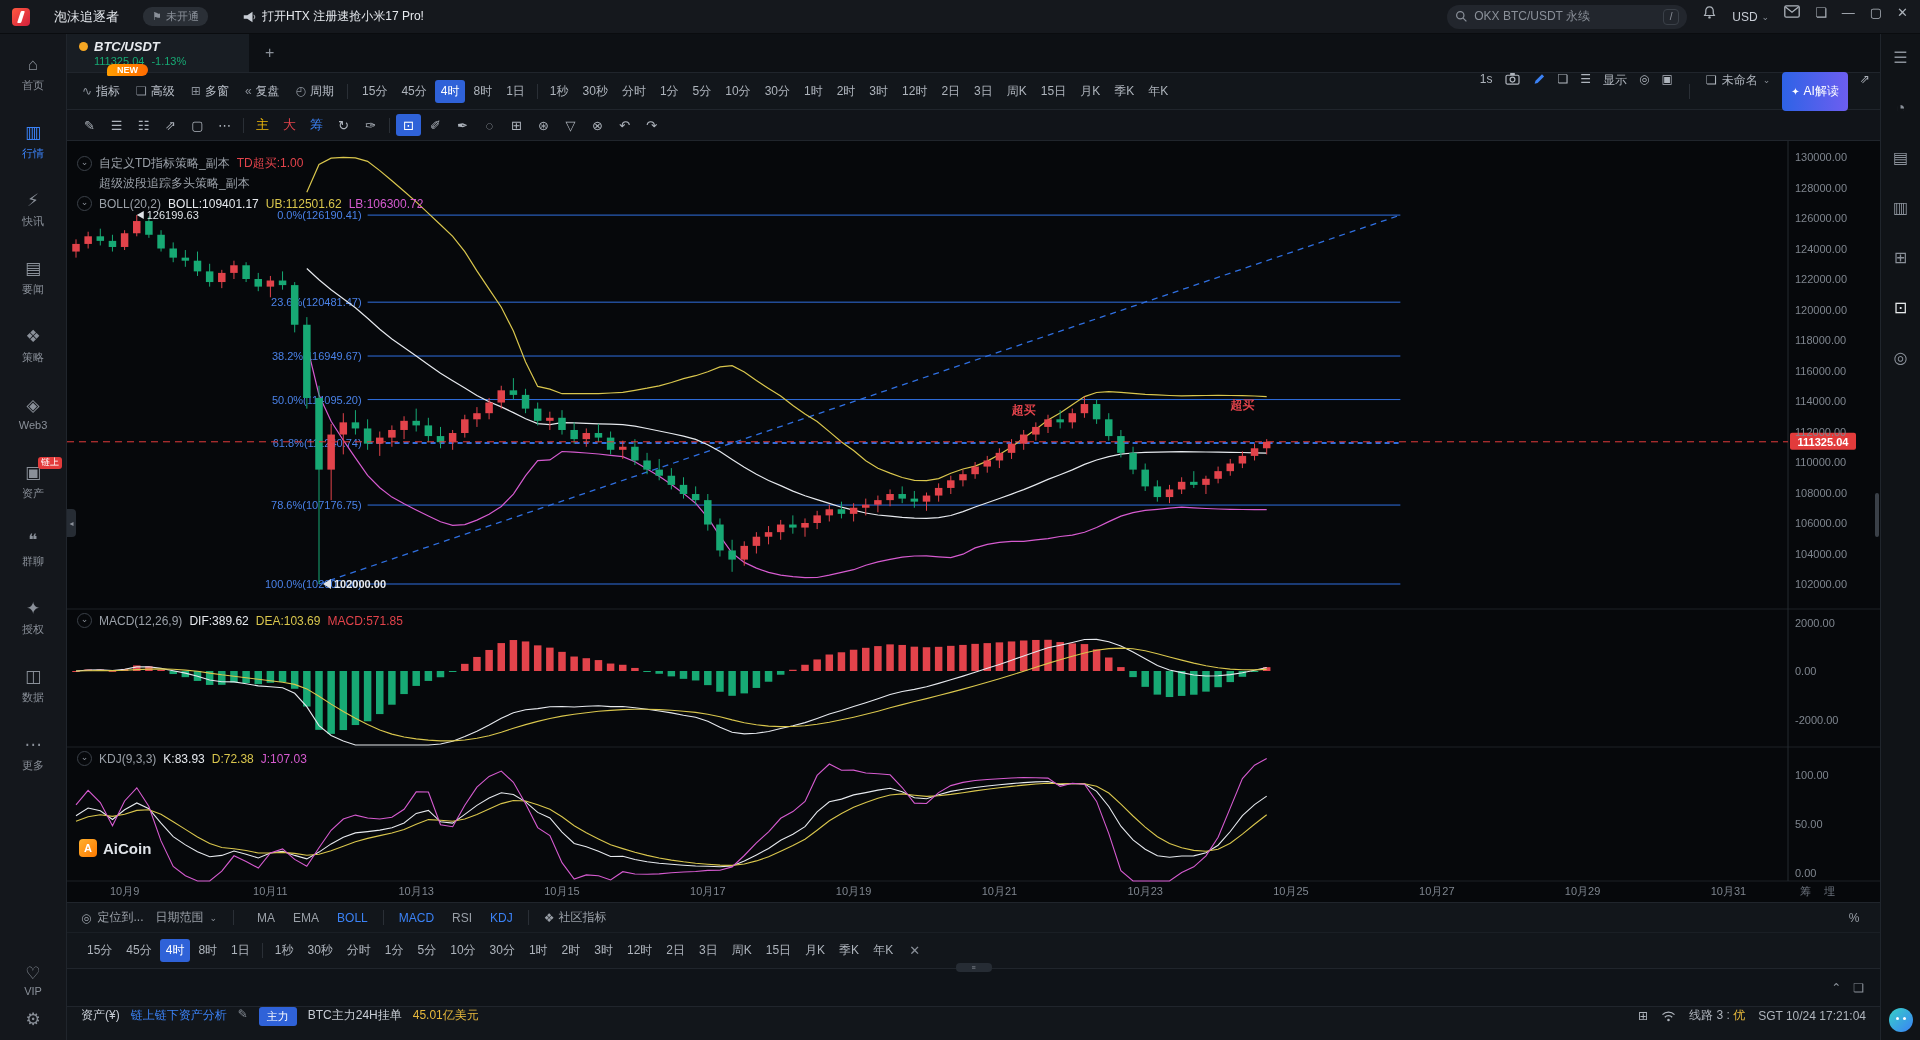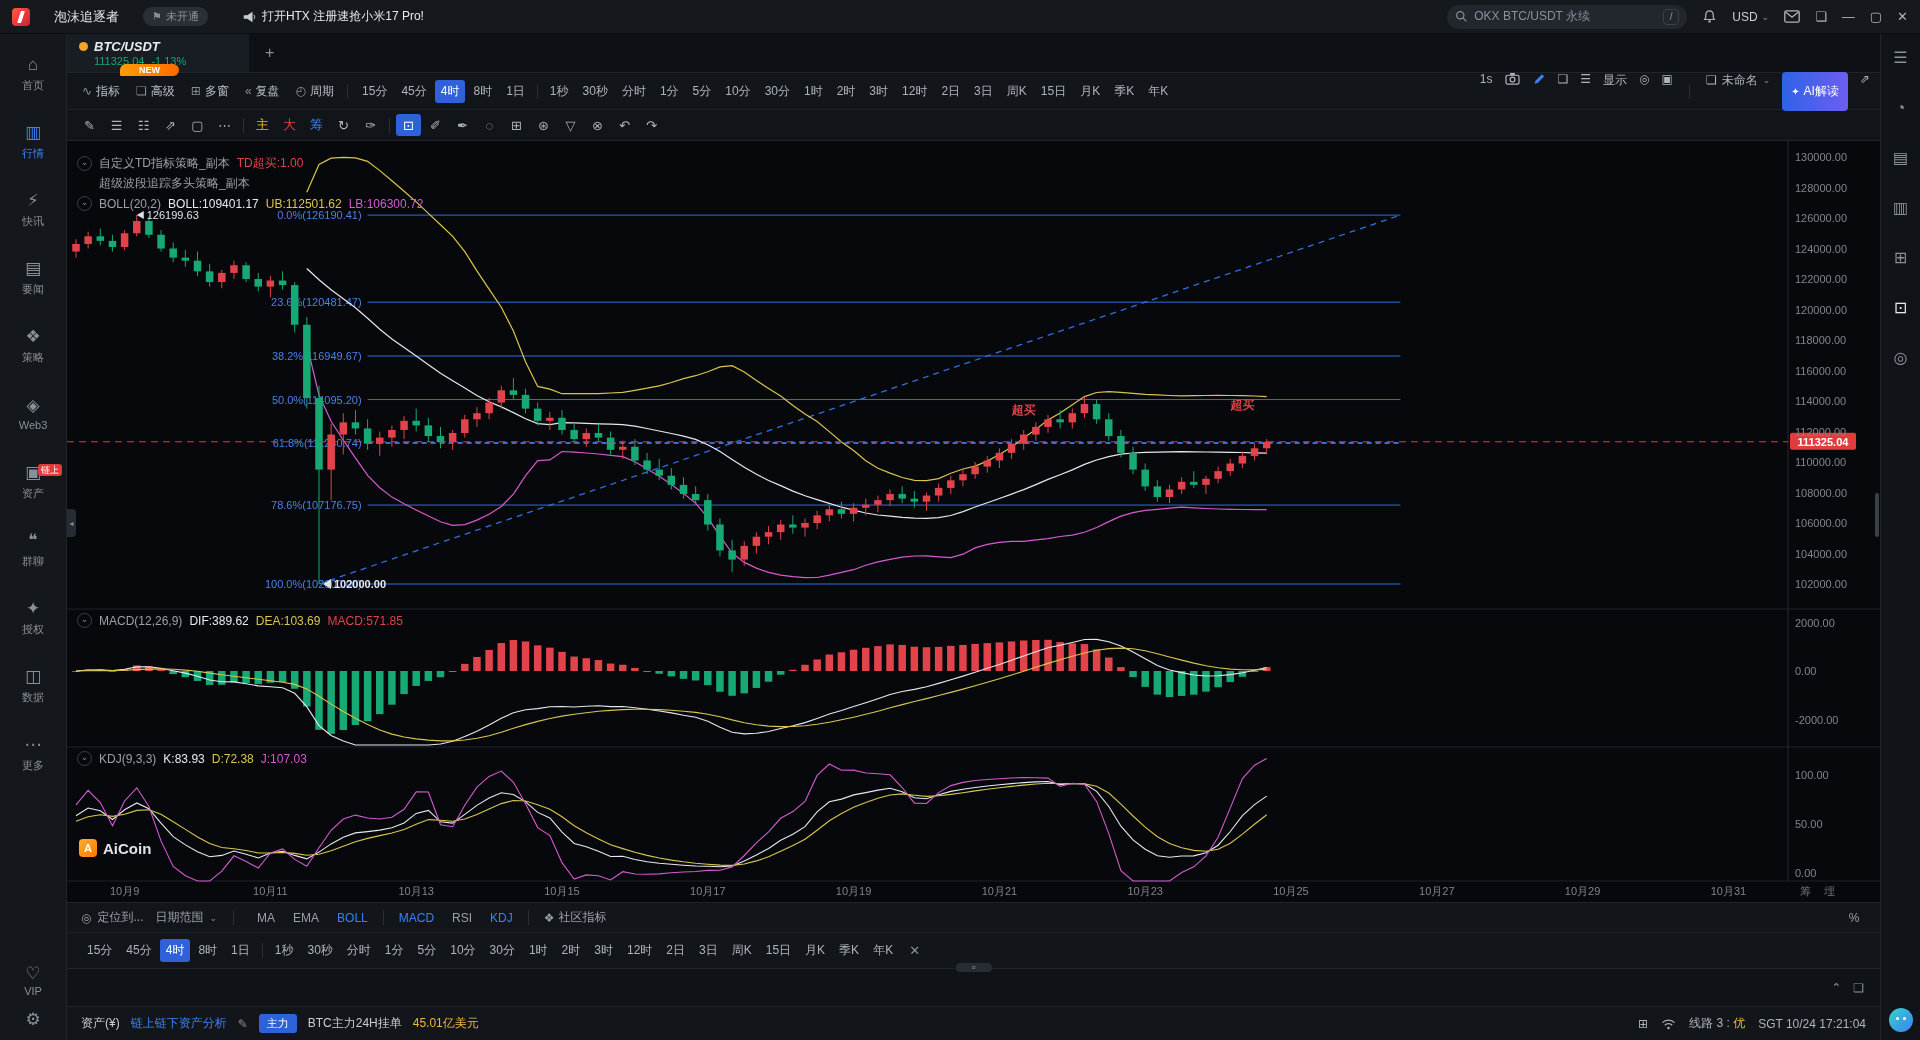--- a/index.html
+++ b/index.html
@@ -10,59 +10,59 @@
   }
   svg text { font-family:"Liberation Sans","DejaVu Sans",sans-serif; }
 
   
   .topbar { height:34px; background:#15181d; display:flex; align-items:center; padding:0 12px; gap:24px; border-bottom:1px solid #0a0c0f; }
   .logo-mark { width:18px; height:18px; border-radius:4px; background:linear-gradient(135deg,#ff5940,#d21f3c); position:relative; flex:none; }
   .logo-mark::after { content:""; position:absolute; left:7px; top:3px; width:4px; height:12px; background:#fff; transform:skewX(-18deg); border-radius:1px; }
   .app-name { font-size:13px; color:#e2e6eb; }
   .status-badge { background:#2a2f36; color:#8a9099; font-size:11px; padding:2px 9px; border-radius:9px; display:flex; align-items:center; gap:4px; }
   .announce { display:flex; align-items:center; gap:6px; color:#e6e9ee; margin-left:10px; }
-  .tb-right { margin-left:auto; display:flex; align-items:center; gap:15px; }
+  .tb-right { margin-left:auto; display:flex; gap:15px; }
   .search { width:240px; height:24px; background:#22262d; border-radius:12px; display:flex; align-items:center; padding:0 8px; gap:6px; color:#8a9099; }
   .search-text { flex:1; font-size:12px; white-space:nowrap; }
   .key-hint { width:16px; height:16px; border:1px solid #3a4048; border-radius:4px; font-size:10px; display:flex; align-items:center; justify-content:center; color:#8a9099; }
   .currency { display:flex; align-items:center; gap:4px; color:#c8cdd5; }
   .caret { font-size:9px; color:#8a9099; }
   .caret::after { content:"⌄"; }
   .win-btn { color:#aeb4bc; font-size:13px; }
 
   
   .main { display:flex; height:1006px; }
   .sidebar { width:67px; background:#14171c; border-right:1px solid #20252c; display:flex; flex-direction:column; padding-top:6px; flex:none; }
   .side-items { display:flex; flex-direction:column; }
   .side-item { height:68px; display:flex; flex-direction:column; align-items:center; justify-content:center; gap:5px; color:#8a9099; position:relative; }
   .side-item.active { color:#3b82f6; }
   .s-icon { font-size:17px; line-height:1; }
   .s-label { font-size:11px; }
-  .side-badge { position:absolute; top:16px; right:4px; background:#e23b3b; color:#fff; font-size:9px; line-height:12px; padding:0 3px; border-radius:3px; }
+  .side-badge { position:absolute; top:9px; right:4px; background:#e23b3b; color:#fff; font-size:9px; line-height:12px; padding:0 3px; border-radius:3px;font-family:Liberation Mono, monospace; }
   .side-badge:empty { display:none; }
   .side-bottom { margin-top:auto; display:flex; flex-direction:column; align-items:center; gap:14px; padding-bottom:12px; color:#8a9099; }
   .vip { display:flex; flex-direction:column; align-items:center; gap:3px; font-size:11px; }
 
   .center { flex:1; display:flex; flex-direction:column; min-width:0; }
 
   
   .tabstrip { height:39px; background:#0d1014; display:flex; align-items:stretch; border-bottom:1px solid #20252c; }
   .tab { width:182px; background:#181d23; padding:4px 12px; display:flex; flex-direction:column; justify-content:center; gap:1px; }
   .tab-line1 { display:flex; align-items:center; gap:6px; }
   .coin-dot { width:9px; height:9px; border-radius:50%; background:#f5a623; }
   .tab-symbol { font-size:13px; font-weight:bold; color:#e8ebef;font-style:italic; }
   .tab-price { font-size:11px; color:#17a974; display:flex; gap:7px; padding-left:15px; }
   .tab-add { align-self:center; margin-left:16px; color:#8a9099; font-size:16px; }
 
   
   .toolbar { height:37px; background:#12161b; display:flex; align-items:center; padding:0 10px; gap:4px; border-bottom:1px solid #20252c; position:relative; }
   .tb-left-btns { display:flex; align-items:center; gap:6px; }
   .tbtn { display:flex; align-items:center; gap:4px; color:#b9bfc8; padding:3px 5px; }
   .tbtn .ic { color:#8a9099; font-size:12px; }
-  .new-badge { position:absolute; top:-9px; left:53px; background:linear-gradient(90deg,#ff9d00,#ff6a00); color:#fff; font-size:9px; font-weight:bold; padding:1px 19px; border-radius:8px 8px 8px 2px; z-index:6;text-align:right; }
+  .new-badge { position:absolute; top:-9px; left:40px; background:linear-gradient(90deg,#ff9d00,#ff6a00); color:#fff; font-size:9px; font-weight:bold; padding:1px 10px; border-radius:8px 8px 8px 2px; z-index:6;text-align:right; }
   .tf { padding:3px 6px; color:#aeb4bc; border-radius:3px; white-space:nowrap; }
   .tf.active { background:#2f62d8; color:#fff; }
   .vdiv { width:1px; height:15px; background:#2a2f36; margin:0 4px; align-self:center; flex:none; }
   .tb-tf { display:flex; align-items:center; gap:2px; }
   .tb-rt { margin-left:auto; display:flex; align-items:flex-start; gap:12px; color:#aeb4bc; }
   .ai-pill { background:linear-gradient(90deg,#2e63e6,#6d5ef0); color:#fff; padding:11px 9px; border-radius:4px; display:flex; align-items:center; gap:4px; }
   .ai-pill::before { content:"✦"; font-size:10px; }
   .lay-name { display:flex; align-items:center; gap:5px; }
 
   
@@ -98,21 +98,21 @@
   .tf-bar { height:36px; background:#12161b; display:flex; align-items:center; gap:2px; padding:0 14px; border-top:1px solid #1a1f25; }
   .tf-close { margin-left:8px; color:#8a9099; font-size:13px; }
 
   .btabs { height:38px; background:#0f1318; display:flex; align-items:flex-end; gap:4px; padding:0 10px; border-top:1px solid #20252c; position:relative; }
   .btab { padding:9px 16px; color:#9aa0a8; }
   .btab.active { background:#1b2026; color:#e6e9eb; border-radius:6px 6px 0 0; }
   .btabs-right { margin-left:auto; align-self:center; display:flex; gap:12px; color:#8a9099; padding-right:6px; }
   .drag-handle { position:absolute; top:-6px; left:50%; transform:translateX(-50%); width:36px; height:9px; background:#262c34; border-radius:4px; color:#8a9099; font-size:7px; display:flex; align-items:center; justify-content:center; z-index:5; }
   .drag-handle::after { content:"≡"; }
 
-  .statusbar { height:34px; background:#12161b; border-top:1px solid #20252c; display:flex; align-items:center; gap:11px; padding:0 14px; }
+  .statusbar { height:34px; background:#12161b; border-top:1px solid #20252c; display:flex; align-items:flex-start; gap:11px; padding:0 14px; }
   .pill-main { background:#2f62d8; color:#fff; padding:2px 8px; border-radius:3px; font-size:11px; }
   .val-yellow { color:#e7b93c; }
   .sb-right { margin-left:auto; display:flex; align-items:center; gap:13px; color:#aeb4bc; }
 
   
   .rightstrip { width:40px; background:#101317; border-left:1px solid #20252c; display:flex; flex-direction:column; align-items:center; padding:16px 0 8px; gap:34px; flex:none; }
   .rs-icon { color:#8a9099; font-size:16px; line-height:1; }
   .robot { margin-top:auto; width:24px; height:24px; border-radius:50%; background:linear-gradient(135deg,#37d0c6,#3b82f6); position:relative; }
   .robot::after { content:""; position:absolute; left:7px; top:9px; width:3px; height:3px; border-radius:50%; background:#fff; box-shadow:7px 0 0 #fff; }
 </style>

